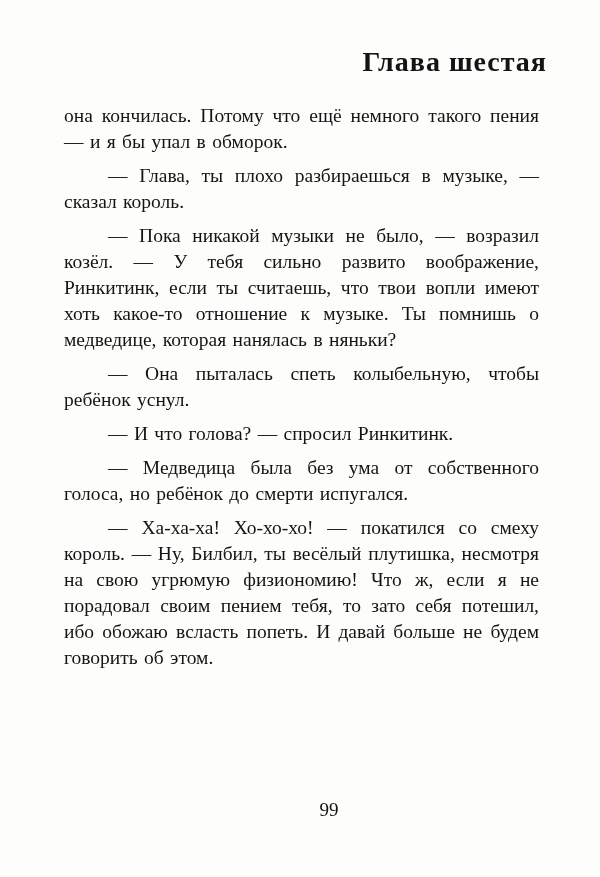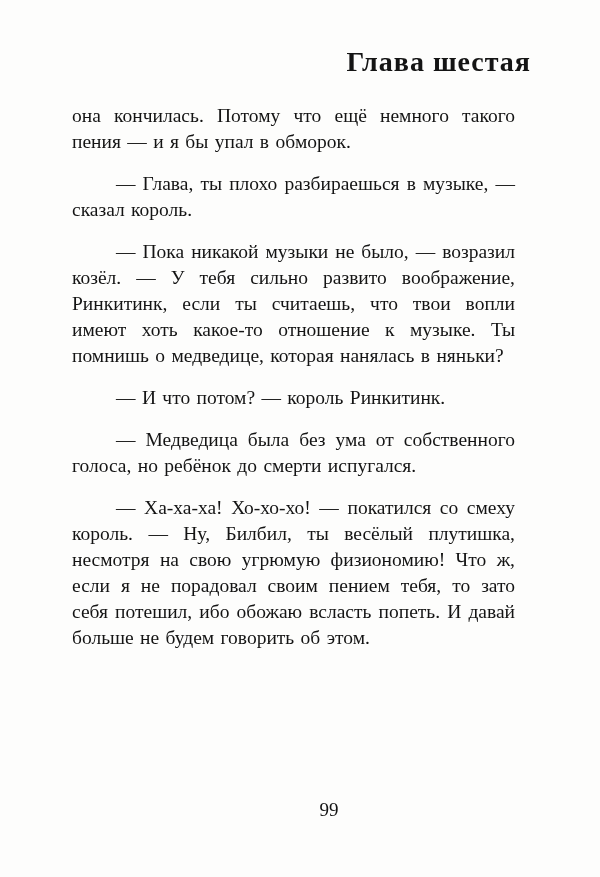--- a/index.html
+++ b/index.html
@@ -7,42 +7,42 @@
       padding: 0;
       background: #ffffff;
     }
     .page {
       position: relative;
       width: 600px;
       height: 877px;
       margin: 0 auto;
       background: #fdfdfc;
       box-sizing: border-box;
-      padding: 46px 69px 0 56px;
+      padding: 46px 53px 0 56px;
       font-family: "Liberation Serif", "DejaVu Serif", serif;
       color: #141414;
       overflow: hidden;
     }
     .chapter-heading {
       text-align: right;
       font-weight: bold;
       font-size: 28px;
       letter-spacing: 1px;
       line-height: 32px;
       margin: 0 0 25px 0;
       white-space: nowrap;
     }
     .body-text {
       font-size: 19.5px;
       line-height: 26px;
       text-align: justify;
       word-spacing: 1.5px;
     }
     .body-text p {
-      margin: 16px;
+      margin: 8px;
       padding: 0;
       text-indent: 0;
     }
     .body-text p.indent {
       text-indent: 44px;
     }
     .page-number {
       position: absolute;
       left: 0;
       bottom: 56px;
@@ -57,20 +57,21 @@
 <body>
 
 <div class="page">
 
   <div class="chapter-heading">Глава шестая</div>
 
   <div class="body-text">
     <p class="para">она кончилась. Потому что ещё немного такого пения — и я бы упал в обморок.</p>
     <p class="para indent">— Глава, ты плохо разбираешься в музыке, — сказал король.</p>
     <p class="para indent">— Пока никакой музыки не было, — возразил козёл. — У тебя сильно развито воображение, Ринкитинк, если ты считаешь, что твои вопли имеют хоть какое-то отношение к музыке. Ты помнишь о медведице, которая нанялась в няньки?</p>
-    <p class="para indent">— И что потом? — король Ринкитинк.</p>
+    <p class="para indent">— Она пыталась спеть колыбельную, чтобы ребёнок уснул.</p>
+    <p class="para indent">— И что голова? — спросил Ринкитинк.</p>
     <p class="para indent">— Медведица была без ума от собственного голоса, но ребёнок до смерти испугался.</p>
     <p class="para indent">— Ха-ха-ха! Хо-хо-хо! — покатился со смеху король. — Ну, Билбил, ты весёлый плутишка, несмотря на свою угрюмую физиономию! Что ж, если я не порадовал своим пением тебя, то зато себя потешил, ибо обожаю всласть попеть. И давай больше не будем говорить об этом.</p>
   </div>
 
   <div class="page-number">99</div>
 
 </div>
 
 </body></html>

